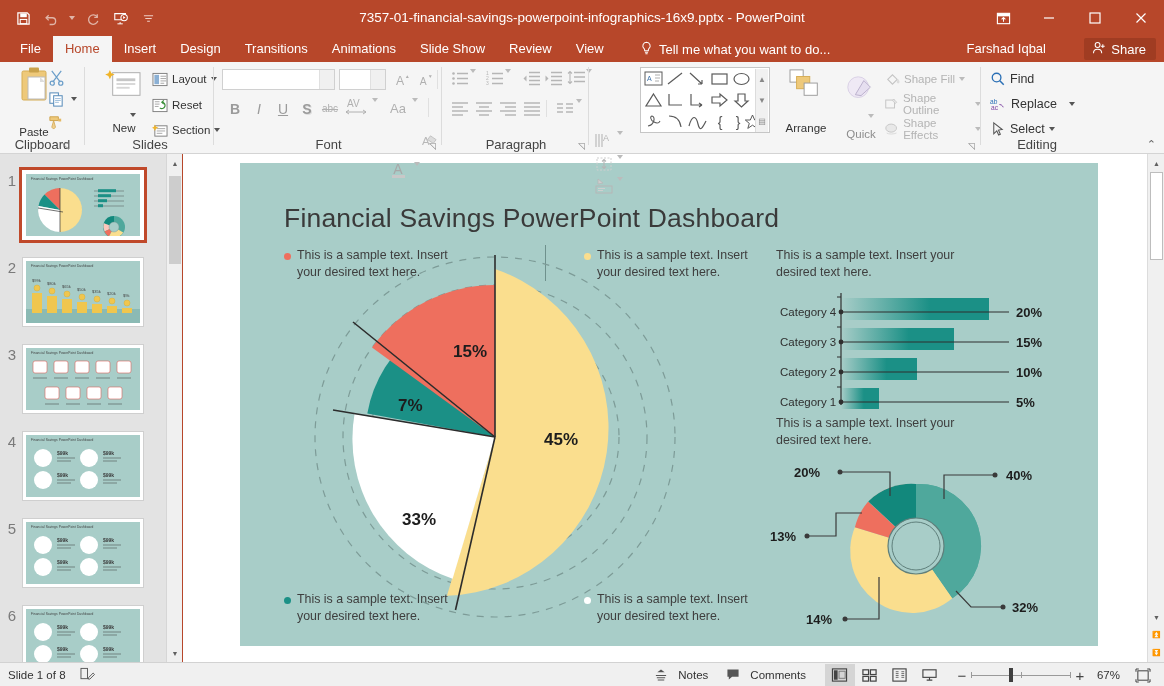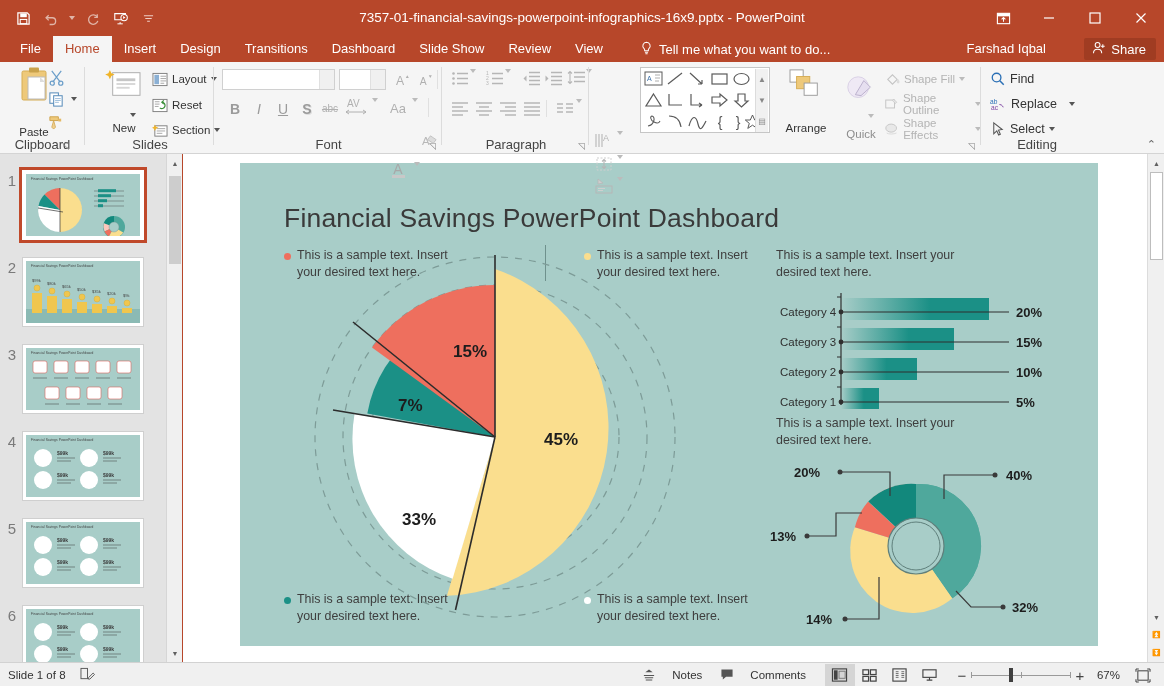--- a/index.html
+++ b/index.html
@@ -81,21 +81,21 @@
   .radial { position:absolute; }
 
   
   .rv-scroll { position:absolute; right:0; top:154px; width:17px; height:508px; background:#f0f0f0; border-left:1px solid #dcdcdc; }
   .rv-thumb { position:absolute; left:2px; top:18px; width:13px; height:88px; background:#fff; border:1px solid #bdbdbd; }
 
   
   .statusbar { position:absolute; left:0; bottom:0; width:1164px; height:24px; background:#f0f0f0; border-top:1px solid #d2d2d2; }
   .sb-left { position:absolute; left:8px; top:0; height:24px; display:flex; align-items:center; gap:14px; font-size:11.5px; color:#333; }
   .sb-right { position:absolute; right:6px; top:0; height:24px; display:flex; align-items:center; gap:0px; font-size:11.5px; color:#333; }
-  .sbitem { display:flex; align-items:center; gap:16px; padding:0 9px; height:22px; }
+  .sbitem { display:flex; align-items:center; gap:10px; padding:0 9px; height:22px; }
   .viewbtn { width:30px; height:22px; display:flex; align-items:center; justify-content:center; }
   .viewbtn.active { background:#d5d5d5; }
   .zoomtrack { position:relative; width:100px; height:22px; display:flex; align-items:center; }
   .zoomline { position:absolute; left:0; right:0; top:11px; height:1px; background:#9a9a9a; }
   .zoomtick { position:absolute; top:8px; width:1px; height:6px; background:#9a9a9a; }
   .zoomhandle { position:absolute; left:38px; top:4px; width:4px; height:14px; background:#3f3f3f; }
 </style>
 </head>
 <body>
 
@@ -166,21 +166,21 @@
     </div>
   </div>
 
   <div class="tabstrip">
     <div class="tabs">
       <div class="tab">File</div>
       <div class="tab active">Home</div>
       <div class="tab">Insert</div>
       <div class="tab">Design</div>
       <div class="tab">Transitions</div>
-      <div class="tab">Dashboard</div>
+      <div class="tab">Animations</div>
       <div class="tab">Slide Show</div>
       <div class="tab">Review</div>
       <div class="tab">View</div>
     </div>
     <div class="tellme">
       <span>
         <svg width="13" height="14" viewBox="0 0 14 15">
             <path d="M7 1.2a4 4 0 0 1 2.6 7A2 2 0 0 0 9 9.7v.8H5v-.8a2 2 0 0 0-.6-1.5A4 4 0 0 1 7 1.2z" fill="none" stroke="#fff" stroke-width="1.1"></path>
             <path d="M5.3 12h3.4M5.8 13.6h2.4" stroke="#fff" stroke-width="1.1"></path>
           </svg>

